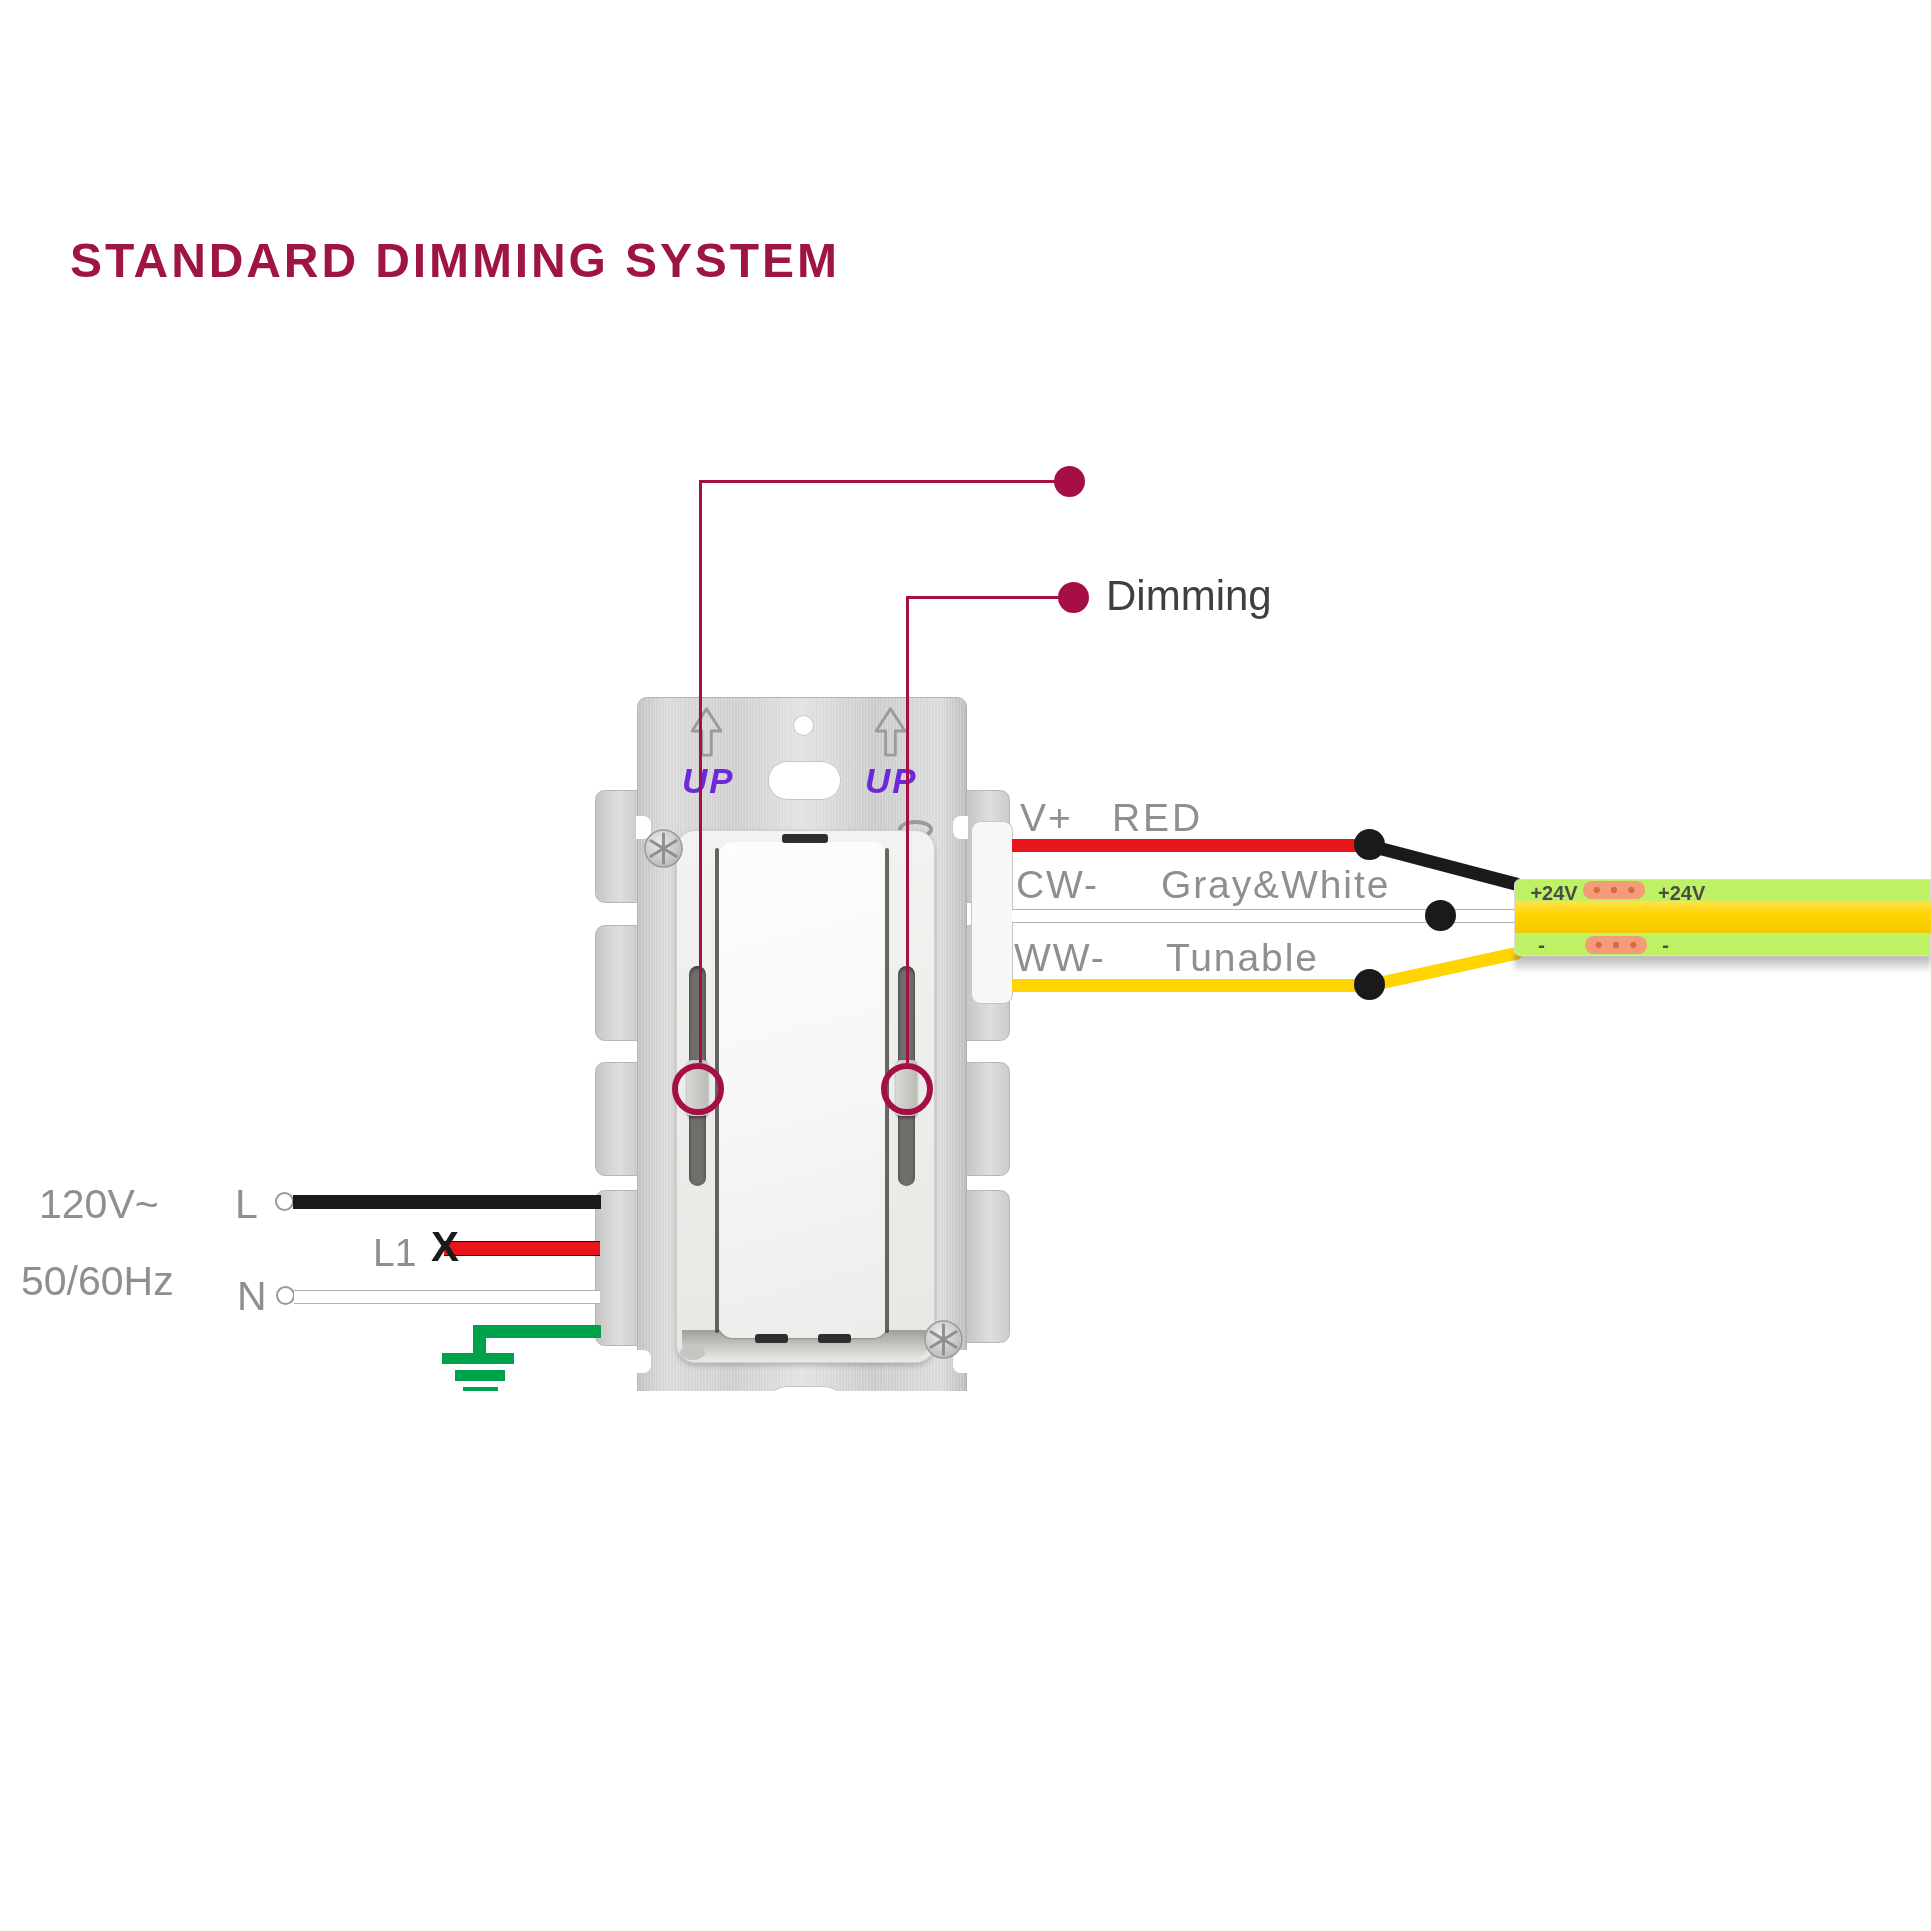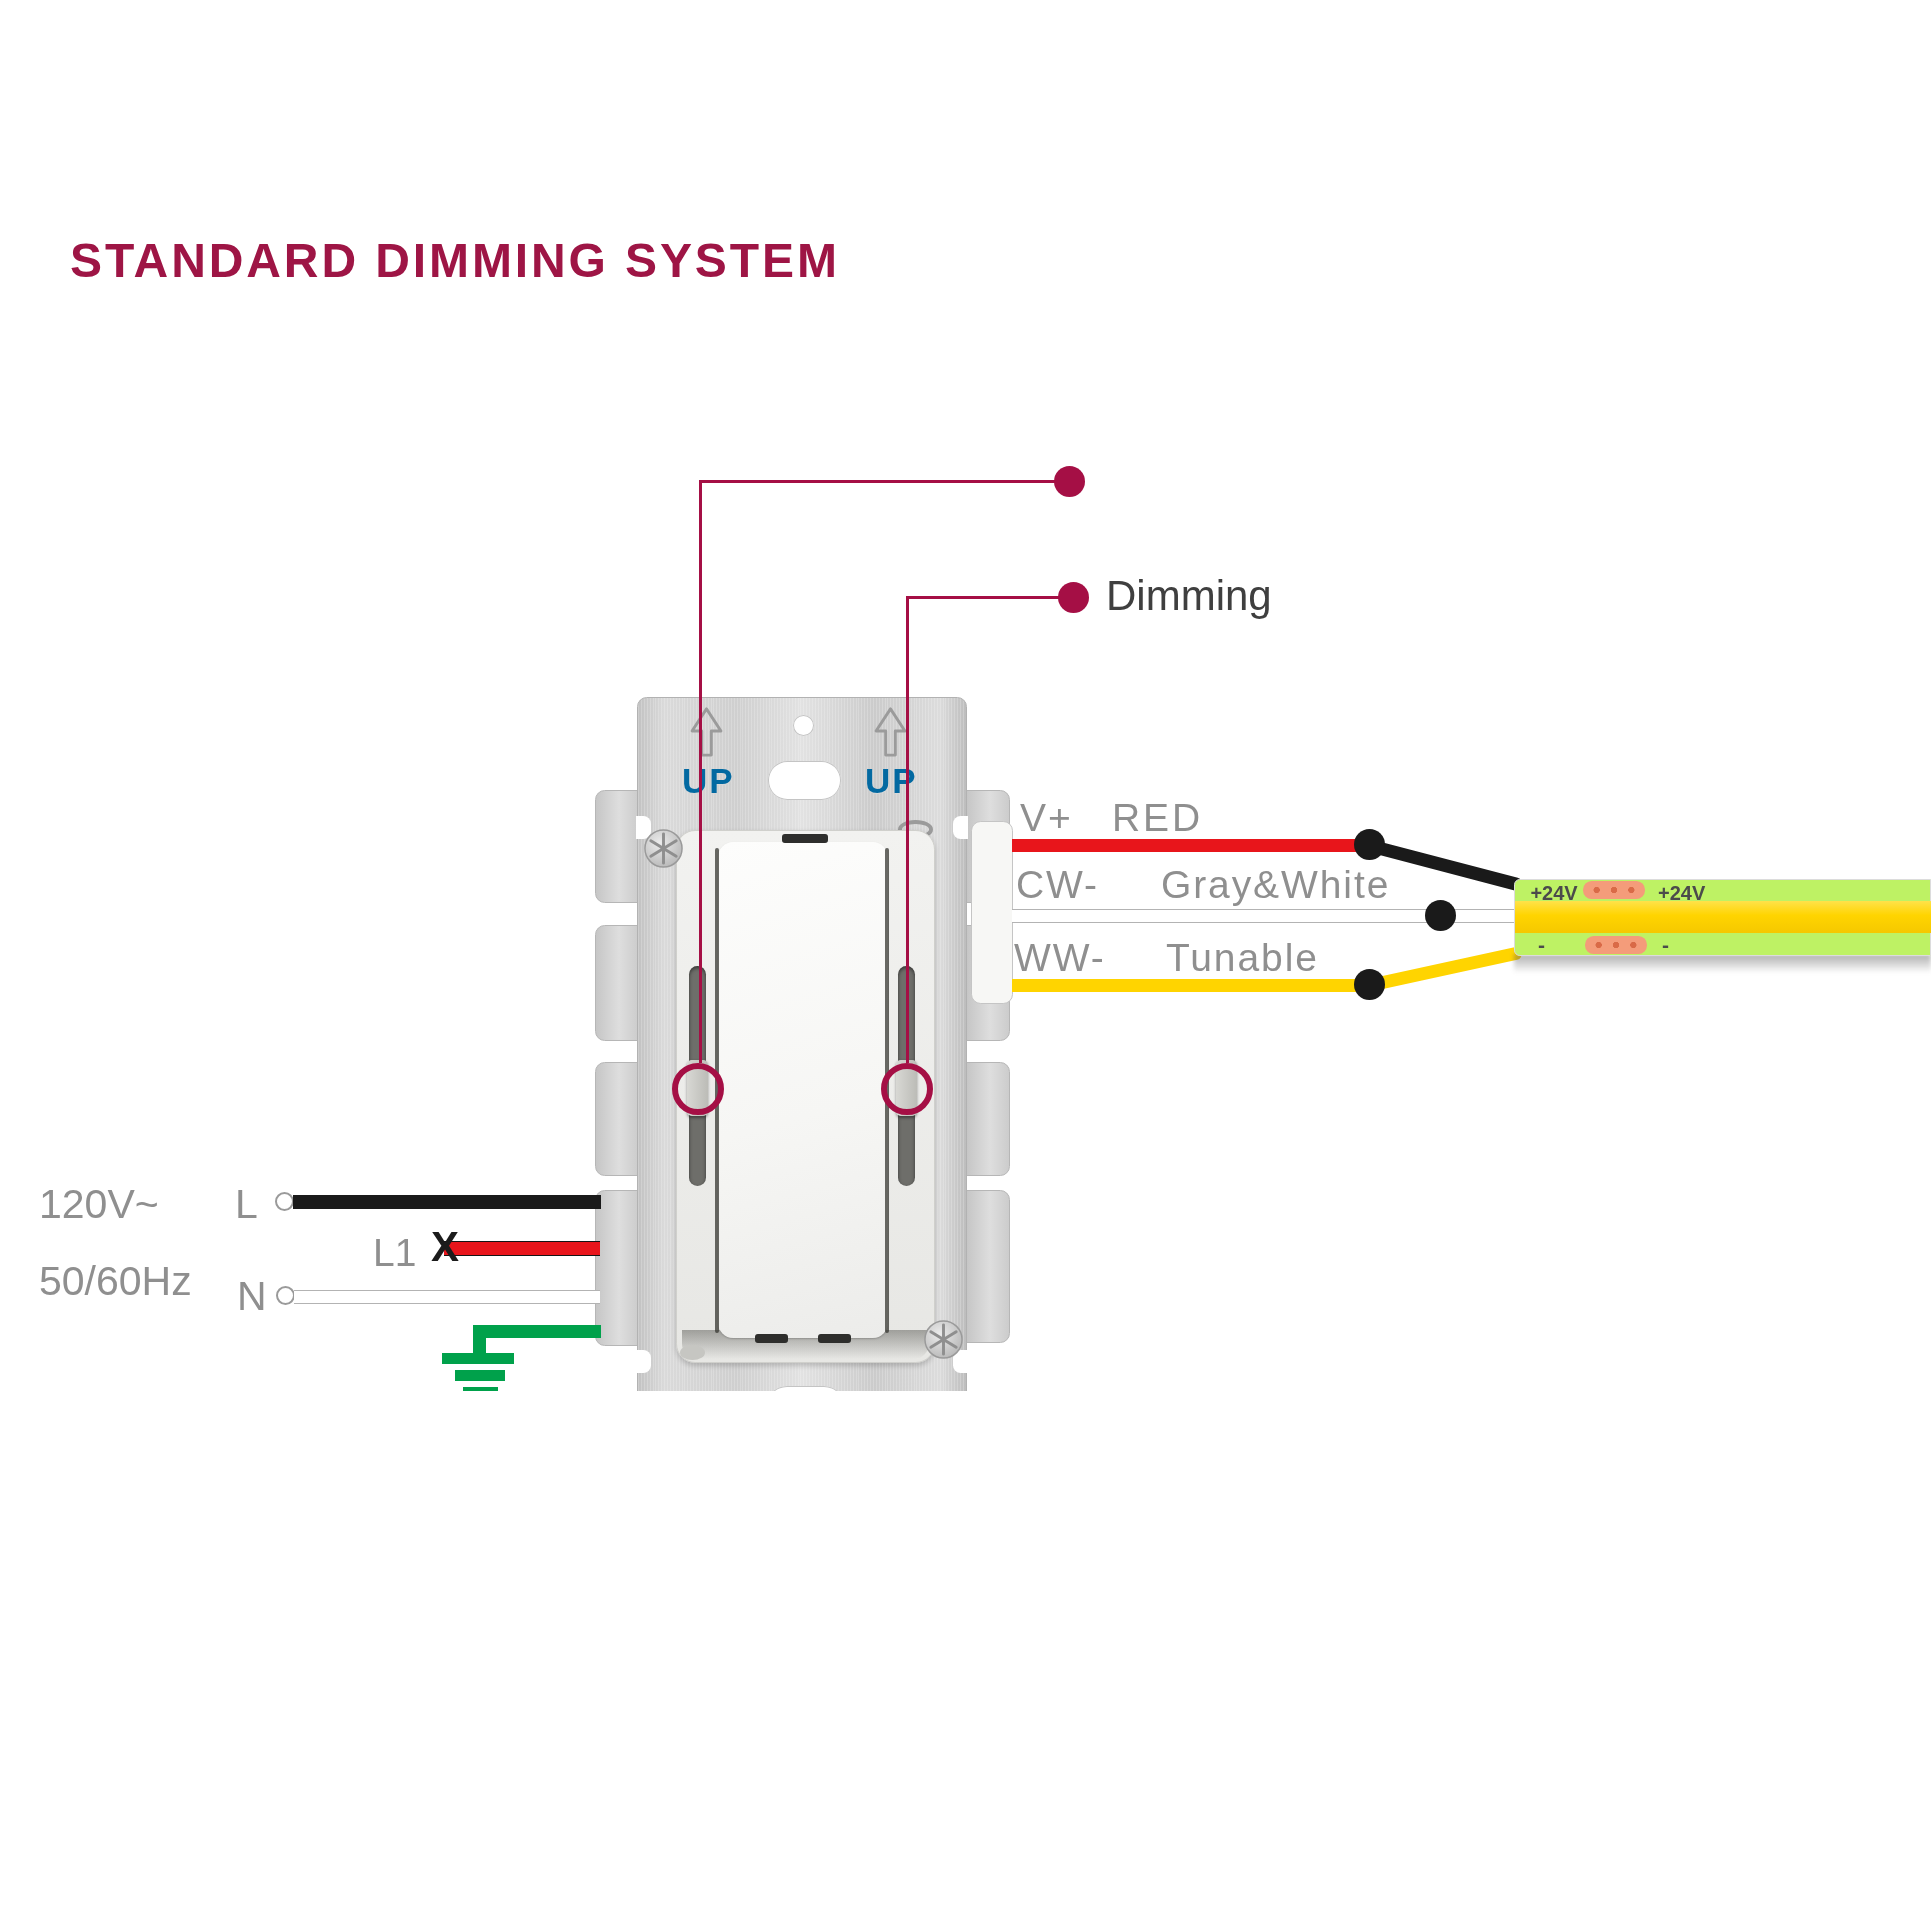--- a/index.html
+++ b/index.html
@@ -17,21 +17,21 @@
       linear-gradient(90deg,#c2c2c2 0%,#dadada 8%,#cfcfcf 30%,#e2e2e2 50%,#cbcbcb 72%,#dcdcdc 92%,#bdbdbd 100%);
       border:1px solid #b2b2b2;box-sizing:border-box;}
   .tab{background:linear-gradient(90deg,#c6c6c6,#dedede 55%,#cccccc);border:1px solid #b6b6b6;box-sizing:border-box;}
   .hole{background:#fff;border-radius:50%;box-shadow:inset 0 0 0 1px #c4c4c4;}
   .slotw{background:#fff;box-shadow:inset 0 0 0 1px #c4c4c4;}
   .accentline{background:var(--accent);}
   .accentdot{background:var(--accent);border-radius:50%;}
   .blackdot{background:var(--black-wire);border-radius:50%;}
   .ring{border:6.8px solid var(--accent);border-radius:50%;background:transparent;box-sizing:border-box;}
   .wire-outlined{background:#fff;border-top:1.9px solid #b3b3b3;border-bottom:1.9px solid #b3b3b3;box-sizing:border-box;}
-  .uptext{color:#0369a1;font-weight:bold;letter-spacing:1.9px;text-shadow:0.5px 0.5px 0 #d8d8d8;}
+  .uptext{color:#6d28d9;font-weight:bold;letter-spacing:1.9px;text-shadow:0.5px 0.5px 0 #d8d8d8;font-style:italic;}
   .padel{background-image:
       radial-gradient(circle at 22% 50%, #D96A47 2.9px, rgba(0,0,0,0) 3.4px),
       radial-gradient(circle at 50% 50%, #D96A47 2.9px, rgba(0,0,0,0) 3.4px),
       radial-gradient(circle at 78% 50%, #D96A47 2.9px, rgba(0,0,0,0) 3.4px);
       background-color:#F49C7A;border-radius:8.7px;}
 </style>
 </head>
 <body>
 
 <div id="canvas">
@@ -107,21 +107,21 @@
       <stop offset="0%" stop-color="#ececec"></stop>
           <stop offset="100%" stop-color="#b4b4b4"></stop>
         </radialGradient>
       </defs>
     <circle cx="21" cy="21" r="19" fill="url(#scrB)" stroke="#9a9a9a" stroke-width="1.5"></circle>
     <path d="M21 6 V36 M8 13 L34 29 M34 13 L8 29" stroke="#8f8f8f" stroke-width="3" stroke-linecap="round"></path>
   </svg>
   <div class="abs" style="left:680px;top:1345px;width:25px;height:15.4px;background:#c6c6c2;border-radius:50%;"></div>
 
   <div class="txt gray" style="left:39px;top:1184px;font-size:41px;">120V~</div>
-  <div class="txt gray" style="left:39px;top:1261px;font-size:41px;">50/60Hz</div>
+  <div class="txt gray" style="left:21px;top:1261px;font-size:41px;">50/60Hz</div>
 
   <div class="txt gray" style="left:235px;top:1184px;font-size:41px;">L</div>
   <div class="abs" style="left:275px;top:1192px;width:19.3px;height:19.3px;background:#fff;border:2.9px solid #9a9a9a;border-radius:50%;box-sizing:border-box;"></div>
   <div class="abs" style="left:293px;top:1195px;width:308px;height:13.5px;background:var(--black-wire);"></div>
 
   <div class="txt gray" style="left:373px;top:1233px;font-size:39px;">L1</div>
   <div class="abs" style="left:444px;top:1241px;width:156px;height:14.5px;background:var(--red-wire);border-top:1.9px solid #151515;border-bottom:1.9px solid #151515;box-sizing:border-box;"></div>
   <div class="txt" style="left:431px;top:1226px;font-size:42px;font-weight:bold;color:#1b1b1b;">X</div>
 
   <div class="txt gray" style="left:237px;top:1276px;font-size:41px;">N</div>

